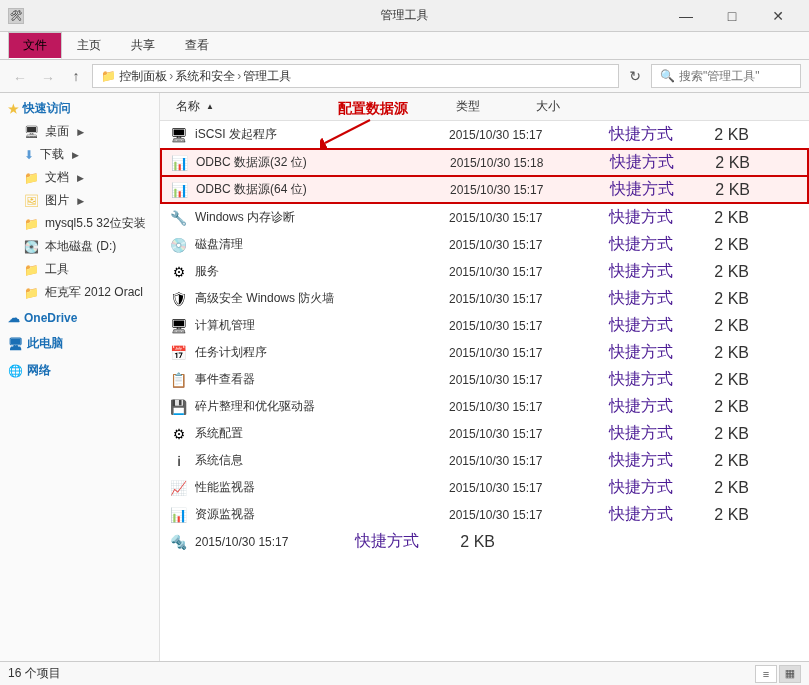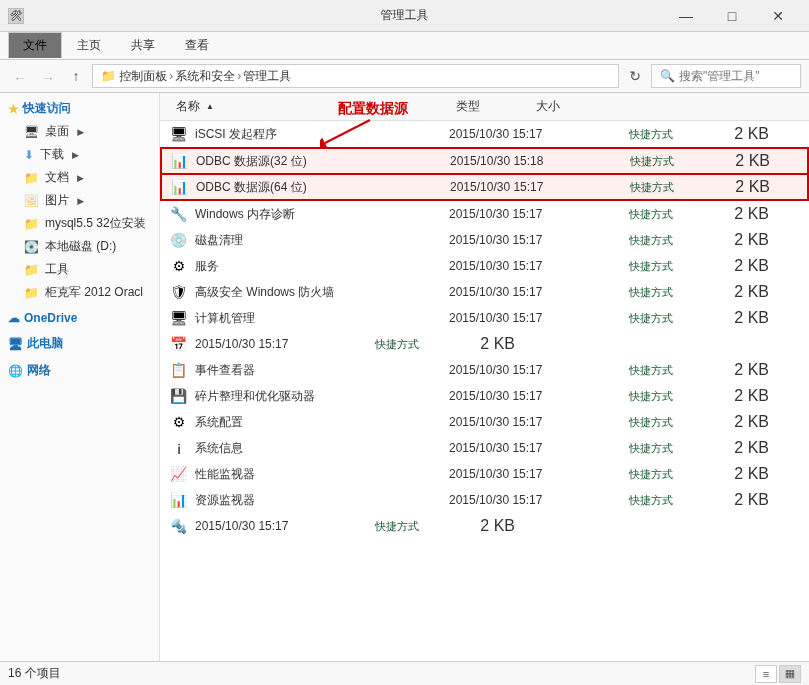--- a/index.html
+++ b/index.html
@@ -71,21 +71,21 @@
     }
     .ribbon-tab {
       padding: 4px 14px;
       font-size: 12px;
       cursor: pointer;
       border: 1px solid transparent;
       border-bottom: none;
       color: #333;
     }
     .ribbon-tab.active {
-      background: #737373;
+      background: #be185d;
       border-color: #ccc;
       border-bottom: 1px solid #fff;
       color: #000;
     }
 
     
     .address-bar {
       display: flex;
       align-items: center;
       padding: 4px 8px;
@@ -241,23 +241,22 @@
       text-overflow: ellipsis;
       white-space: nowrap;
     }
     .file-date {
       flex: 0 0 160px;
       font-size: 12px;
       color: #333;
     }
     .file-type {
       flex: 0 0 80px;
-      font-size: 11px;
-      color: #14532d;
-      margin-left: 20px;
+      font-size: 16px;
+      color: #4c1d95;
     }
     .file-size {
       flex: 0 0 60px;
       font-size: 16px;
       color: #333;
       text-align: right;
     }
 
     
     .status-bar {
@@ -500,20 +499,21 @@
       <div class="file-row">
         <div class="file-icon">🖥</div>
         <div class="file-name">计算机管理</div>
         <div class="file-date">2015/10/30 15:17</div>
         <div class="file-type">快捷方式</div>
         <div class="file-size">2 KB</div>
       </div>
 
       <div class="file-row">
         <div class="file-icon">📅</div>
+        <div class="file-name">任务计划程序</div>
         <div class="file-date">2015/10/30 15:17</div>
         <div class="file-type">快捷方式</div>
         <div class="file-size">2 KB</div>
       </div>
 
       <div class="file-row">
         <div class="file-icon">📋</div>
         <div class="file-name">事件查看器</div>
         <div class="file-date">2015/10/30 15:17</div>
         <div class="file-type">快捷方式</div>

